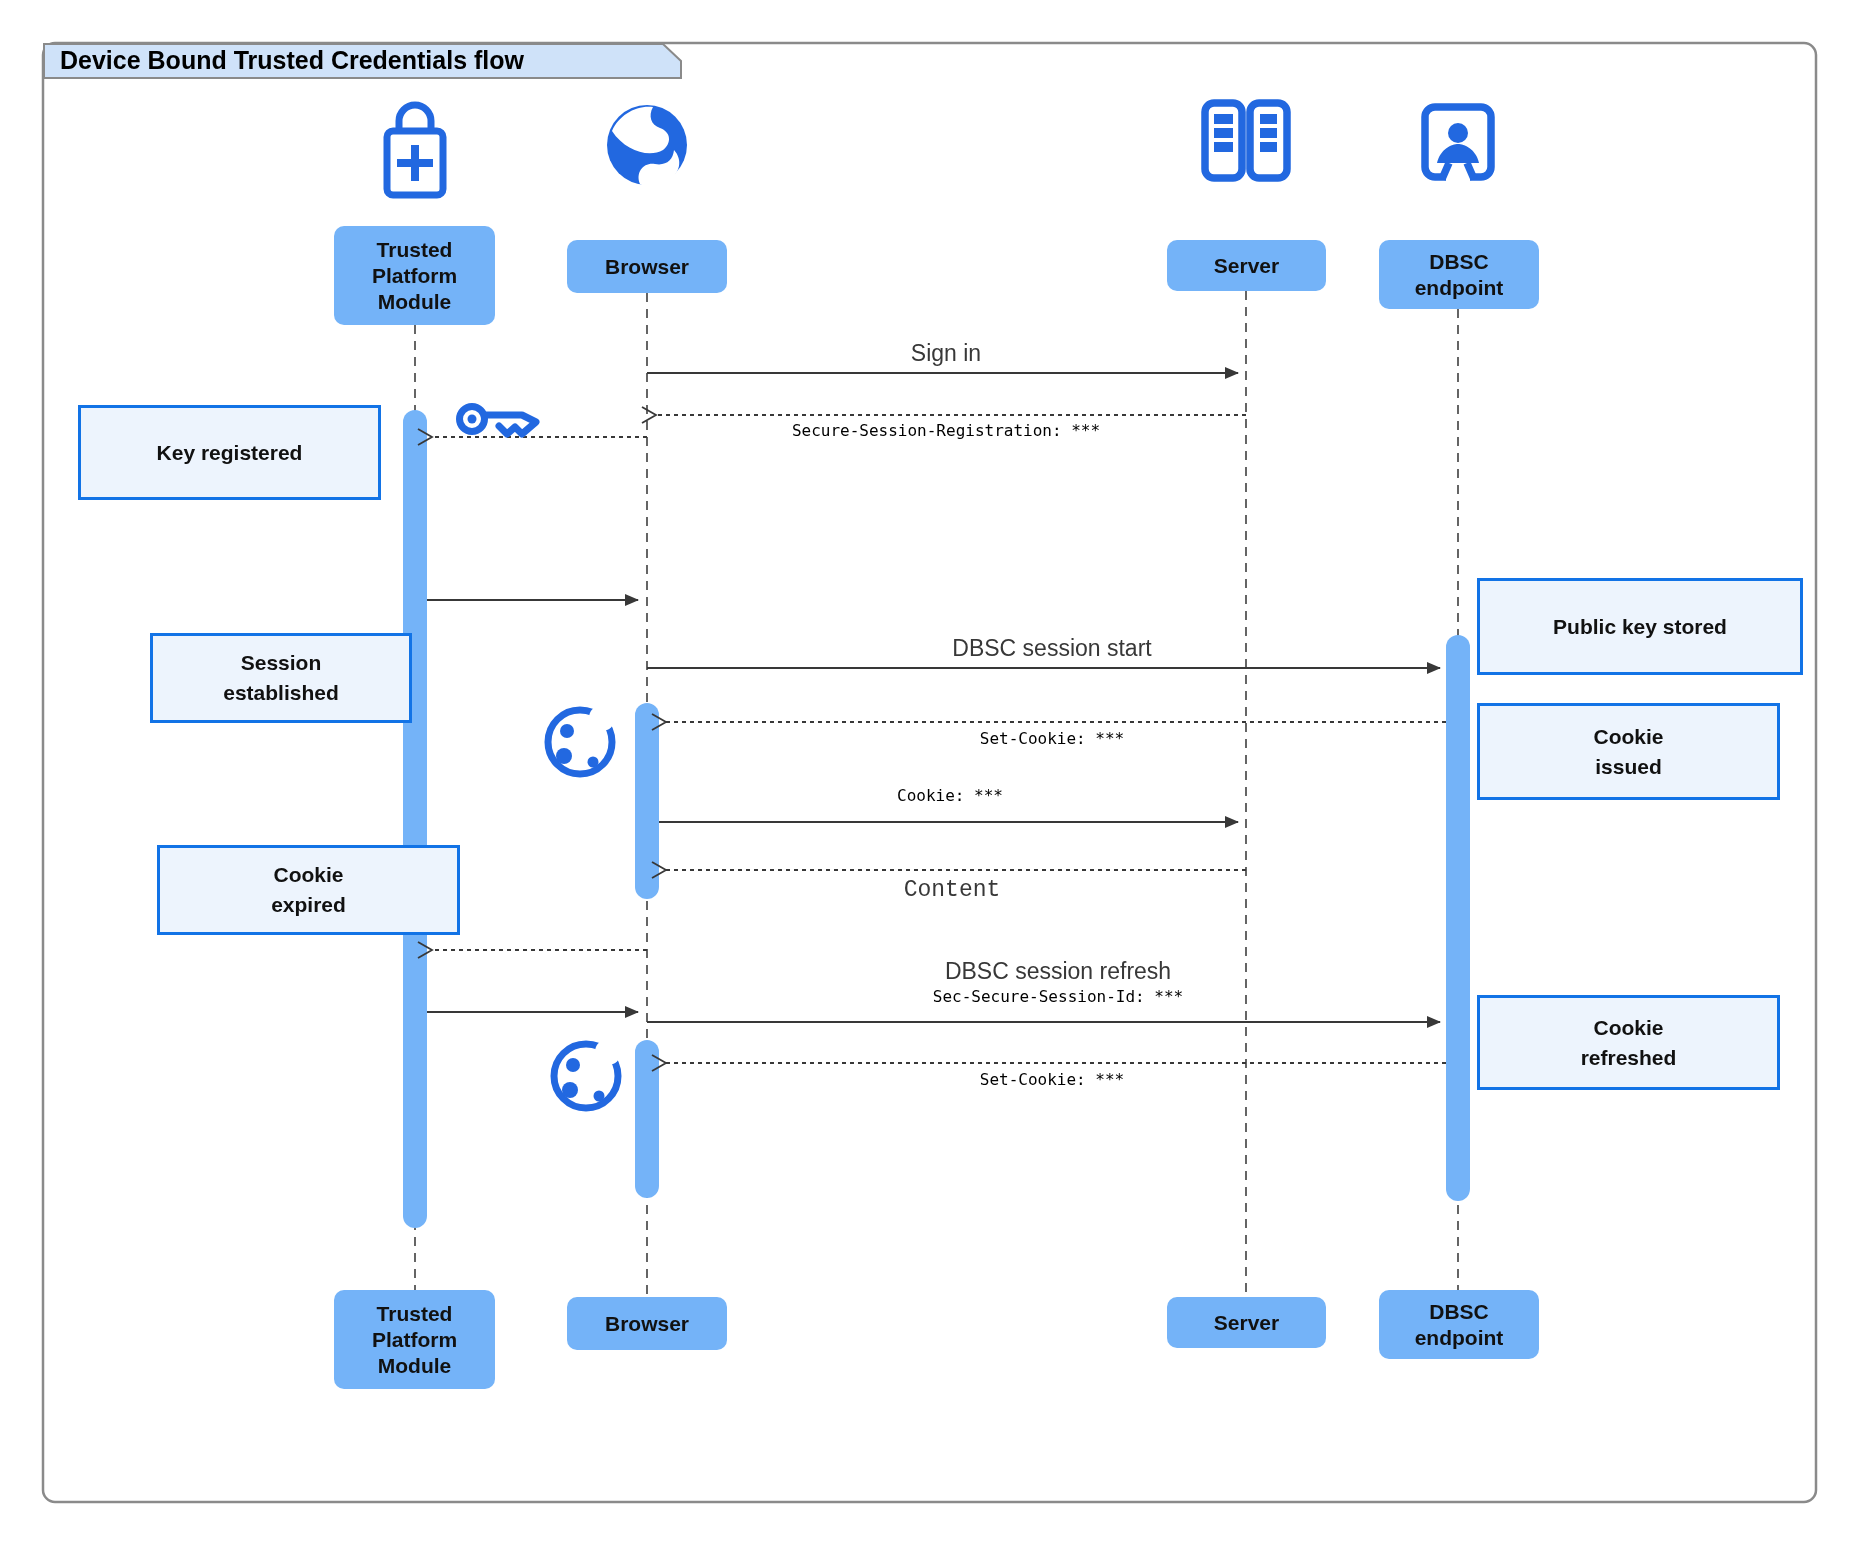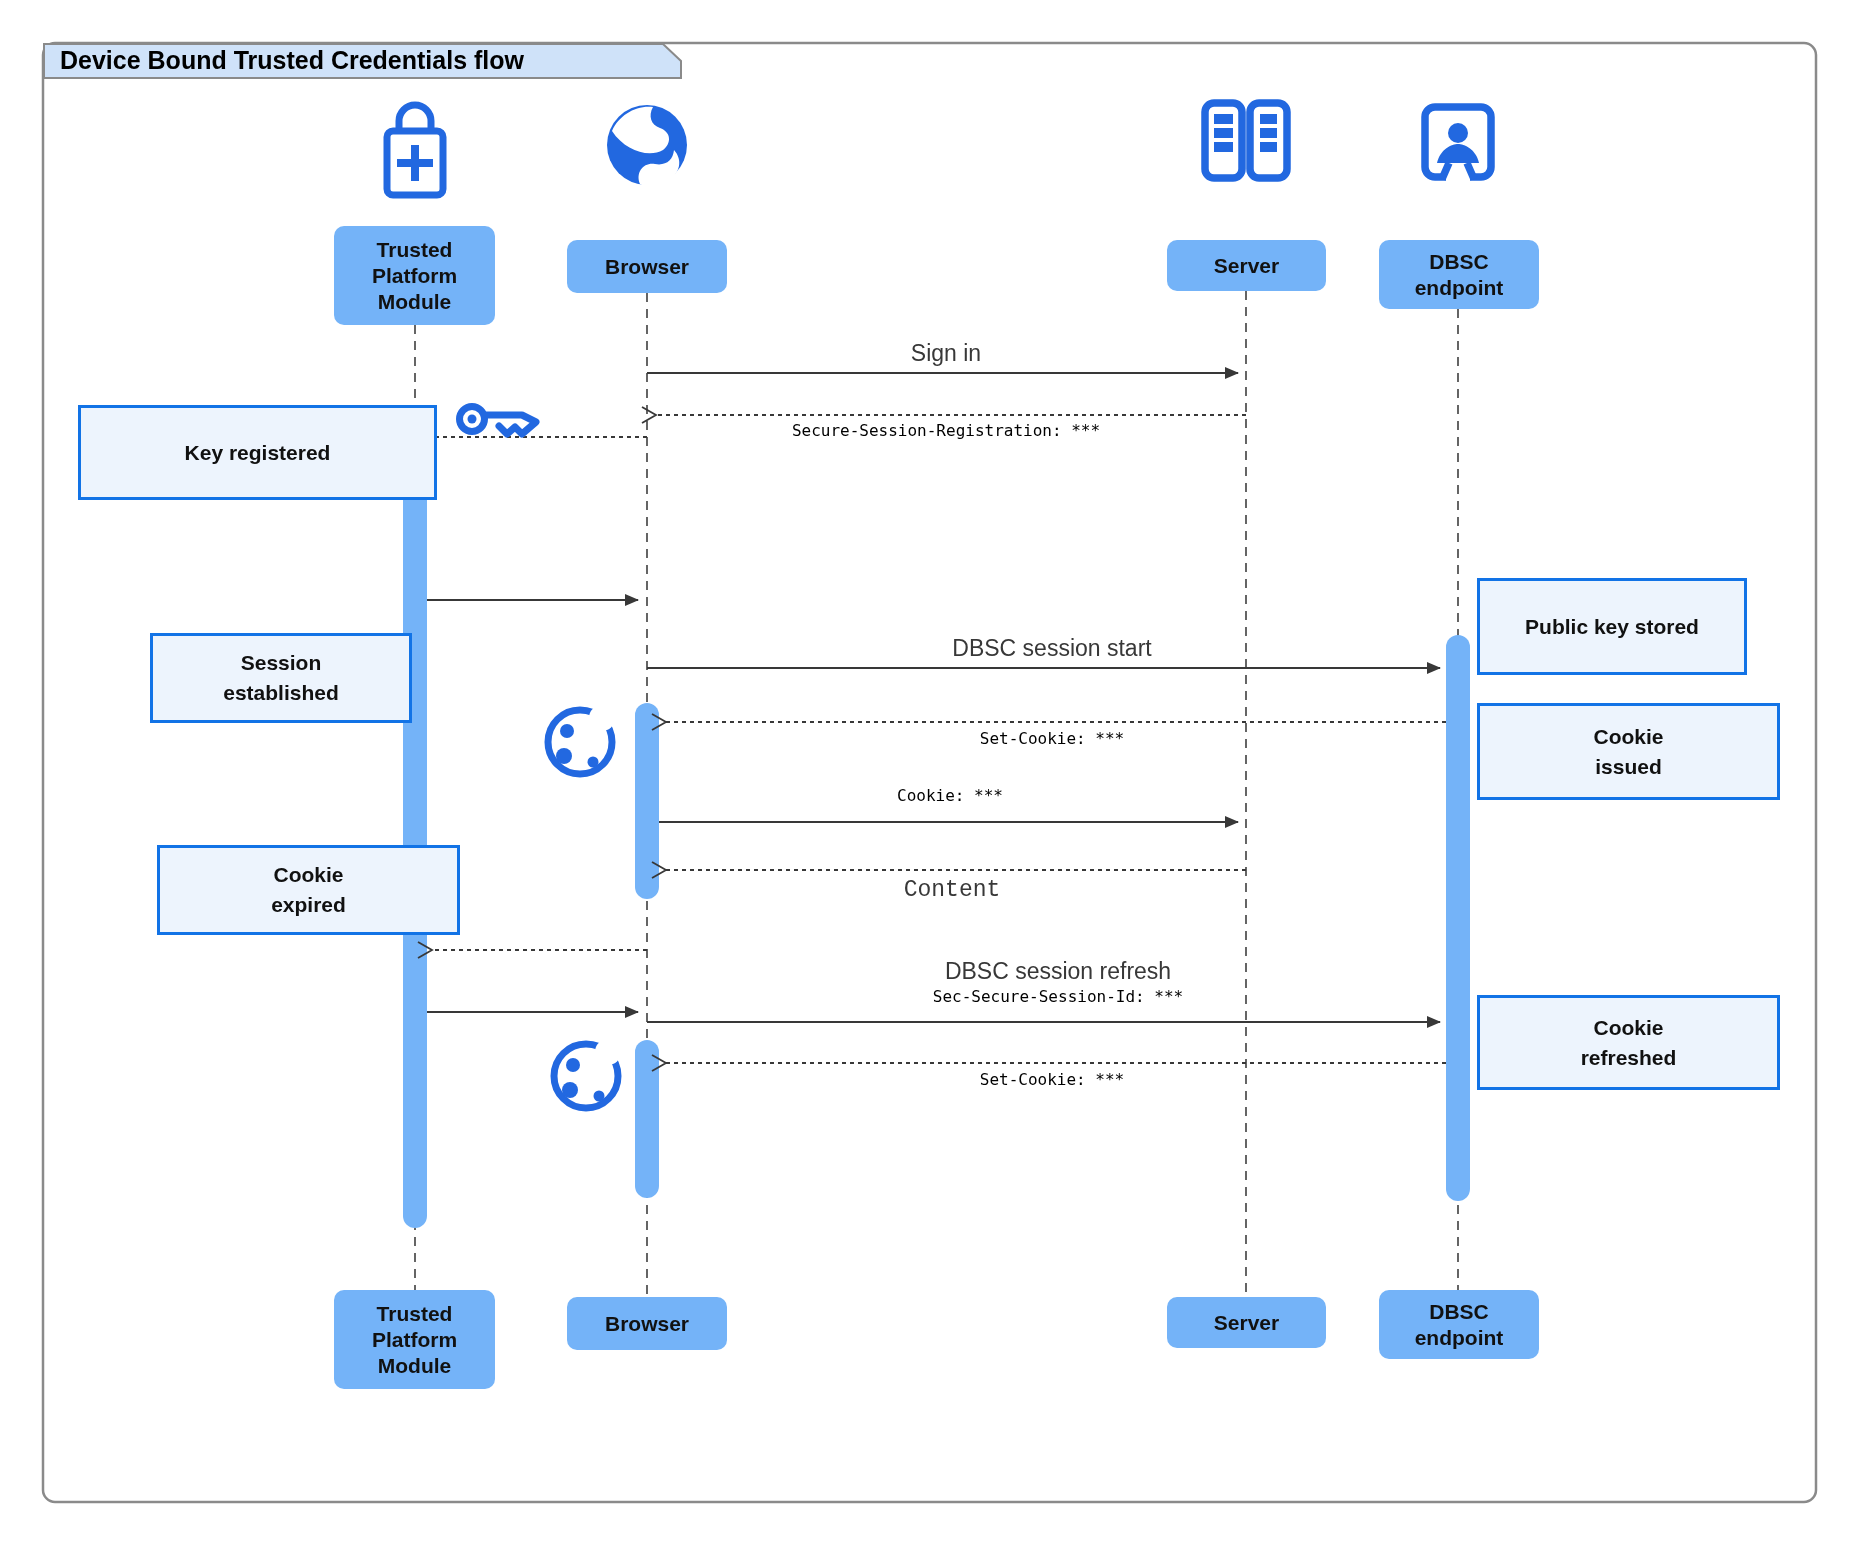--- a/index.html
+++ b/index.html
@@ -141,24 +141,24 @@
 endpoint</div>
 
   <div class="pbox prelines" style="left:334px;top:1290px;width:161px;height:99px;">Trusted
 Platform
 Module</div>
   <div class="pbox" style="left:567px;top:1297px;width:160px;height:53px;">Browser</div>
   <div class="pbox" style="left:1167px;top:1297px;width:159px;height:51px;">Server</div>
   <div class="pbox prelines" style="left:1379px;top:1290px;width:160px;height:69px;">DBSC
 endpoint</div>
 
-  <div class="note" style="left:78px;top:405px;width:359px;height:95px;">Key registered</div>
+  <div class="note" style="left:78px;top:405px;width:303px;height:95px;">Key registered</div>
   <div class="note prelines" style="left:150px;top:633px;width:262px;height:90px;">Session
 established</div>
-  <div class="note" style="left:1477px;top:578px;width:270px;height:97px;">Public key stored</div>
+  <div class="note" style="left:1477px;top:578px;width:326px;height:97px;">Public key stored</div>
   <div class="note prelines" style="left:1477px;top:703px;width:303px;height:97px;">Cookie
 issued</div>
   <div class="note prelines" style="left:157px;top:845px;width:303px;height:90px;">Cookie
 expired</div>
   <div class="note prelines" style="left:1477px;top:995px;width:303px;height:95px;">Cookie
 refreshed</div>
 
   <div class="mlabel" style="left:946px;top:340px;">Sign in</div>
   <div class="mono-label" style="left:946px;top:421px;">Secure-Session-Registration: ***</div>
   <div class="mlabel" style="left:1052px;top:635px;text-align:center;">DBSC session start</div>

